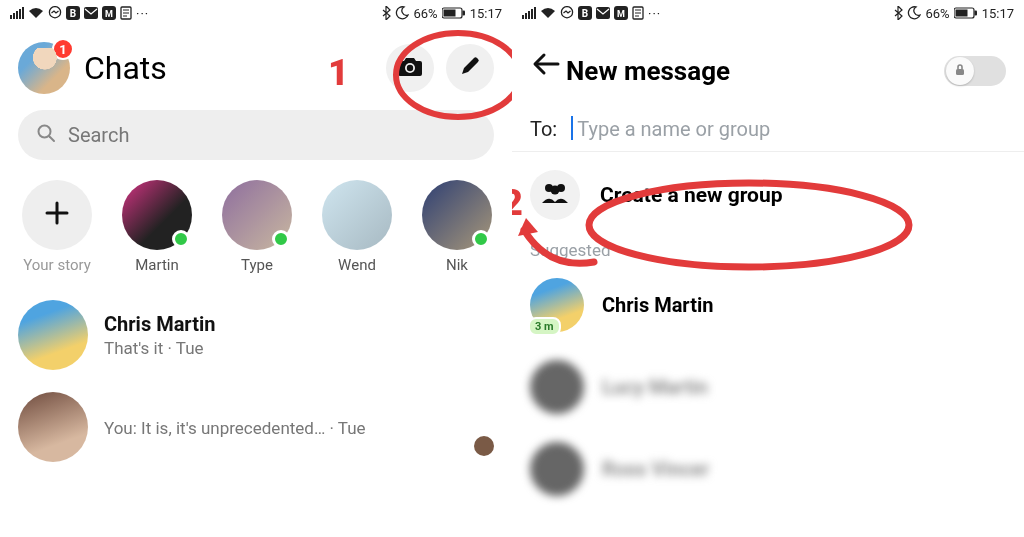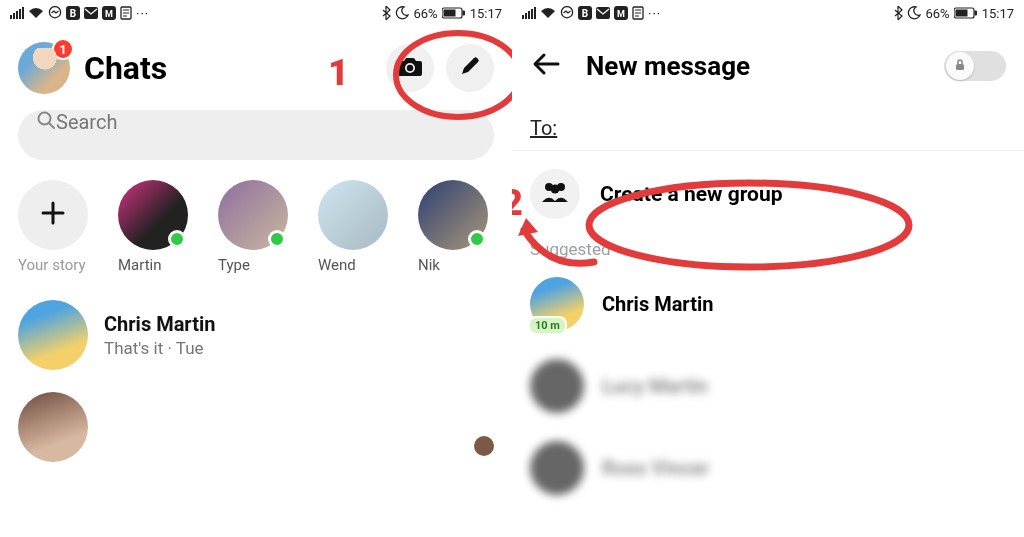--- a/index.html
+++ b/index.html
@@ -38,41 +38,41 @@
     background: radial-gradient(circle at 40% 30%, #f1d7bd 40%, transparent 41%);
   }
   .badge-notif {
     position: absolute; top: -4px; right: -4px;
     width: 22px; height: 22px; border-radius: 50%;
     background: #ff3b30; color: #fff; font-weight: 700;
     display: flex; align-items: center; justify-content: center;
     font-size: 13px; border: 2px solid #fff;
   }
   .chats-title {
-    font-size: 32px; font-weight: 700; flex: 1;
+    font-size: 32px; font-weight: 400; flex: 1;
   }
   .header-actions { display: flex; gap: 12px; }
   .circle-btn {
     width: 48px; height: 48px; border-radius: 50%;
     background: #f0f0f0; display: flex; align-items: center; justify-content: center;
     cursor: pointer;
   }
 
   .search-bar {
     margin: 8px 18px 14px 18px; height: 50px; border-radius: 26px;
-    background: #eeeeee; display: flex; padding: 0 18px;
-    color: #777;
+    background: #eeeeee; display: flex; align-items: center; padding: 0 18px;
+    gap: 12px; color: #777;
   }
   .search-bar span.placeholder { font-size: 20px; color:#777; }
 
   .stories-row {
     display: flex; gap: 22px; padding: 6px 18px 6px 18px; align-items: flex-start;
     overflow: hidden;
   }
-  .story { display: flex; flex-direction: column; align-items: flex-start; width: 78px; gap: 6px; flex: 0 0 auto;}
+  .story { display: flex; flex-direction: column; align-items: center; width: 78px; gap: 6px; flex: 0 0 auto;}
   .story .story-circle {
     width: 70px; height: 70px; border-radius: 50%; position: relative;
     background: #ddd;
   }
   .story.add .story-circle { background:#eeeeee; display:flex; align-items:center; justify-content:center;}
   .story .online-dot {
     position: absolute; right: 2px; bottom: 2px; width: 18px; height: 18px;
     border-radius: 50%; background: #31c948; border: 3px solid #fff;
   }
   .story-label { font-size: 15px; color:#555; white-space: nowrap; overflow: hidden; max-width: 80px;}
@@ -86,31 +86,31 @@
   .chat-list { padding: 20px 18px 0 18px; display:flex; flex-direction:column; gap: 22px;}
   .chat-item { display:flex; align-items:center; gap:16px; position:relative;}
   .chat-avatar { width:70px; height:70px; border-radius:50%; flex:0 0 auto;}
   .chat-avatar.a1 { background: linear-gradient(160deg,#4fa4e0 25%, #f3d06a 70%);}
   .chat-avatar.a2 { background: linear-gradient(160deg,#6f4b3e,#d7b8a0 70%);}
   .chat-text .name { font-size:20px; font-weight:700; color:#111;}
   .chat-text .sub  { font-size:17px; color:#777; margin-top:2px; white-space:nowrap; overflow:hidden; text-overflow:ellipsis; max-width:330px;}
   .mini-avatar { width:20px; height:20px; border-radius:50%; background:#7a5a46; position:absolute; right:0; bottom:6px;}
 
   
-  .nm-header { display:flex; align-items:center; gap:20px; padding:20px 18px 8px 14px;}
+  .nm-header { display:flex; align-items:flex-end; padding:20px 18px 8px 14px;}
   .back-btn { width:40px; height:40px; display:flex; align-items:center; justify-content:center; cursor:pointer;}
   .nm-title { font-size:26px; font-weight:700; flex:1;}
   .lock-toggle {
     width:62px; height:30px; border-radius:16px; background:#e0e0e0;
     display:flex; align-items:center; padding:2px;
   }
   .lock-knob { width:28px; height:28px; border-radius:50%; background:#fafafa; box-shadow:0 1px 2px rgba(0,0,0,.2); display:flex; align-items:center; justify-content:center;}
 
   .to-row { display:flex; align-items:center; gap:14px; padding: 22px 18px 10px 18px; border-bottom:1px solid #eee;}
-  .to-label { font-size:20px; color:#222;text-decoration:underline;}
+  .to-label { font-size:20px; color:#222;}
   .to-input { font-size:20px; color:#9aa0a6; position:relative;}
   .cursor-blink { display:inline-block; width:2px; height:24px; background:#1a73e8; margin-right:4px; vertical-align:-4px;}
 
   .create-group-row {
     display:flex; align-items:center; gap:20px; padding: 18px 18px 14px 18px;
   }
   .group-icon-circle { width:50px; height:50px; border-radius:50%; background:#f1f1f1; display:flex; align-items:center; justify-content:center;}
   .create-group-label { font-size:21px; font-weight:700;}
 
   .suggested-label { padding: 6px 18px 4px 18px; font-size:17px; color:#9aa0a6;}
@@ -282,20 +282,21 @@
       <div class="chat-item">
         <div class="chat-avatar a1"></div>
         <div class="chat-text">
           <div class="name">Chris Martin</div>
           <div class="sub">That's it · Tue</div>
         </div>
       </div>
       <div class="chat-item">
         <div class="chat-avatar a2"></div>
         <div class="chat-text">
+          <div class="sub">You: It is, it's unprecedented… · Tue</div>
         </div>
         <div class="mini-avatar"></div>
       </div>
     </div>
 
     <div class="annot" style="left:318px; top:30px;">
       <svg width="210" height="100">
         <ellipse cx="140" cy="45" rx="62" ry="42" fill="none" stroke="#e23b3b" stroke-width="6"></ellipse>
         <text x="10" y="55" class="annot-num">1</text>
       </svg>
@@ -393,41 +394,44 @@
                 <rect x="3" y="6" width="8" height="6" rx="1.5" fill="#888"></rect>
                 <path d="M5 6 V4 a2 2 0 0 1 4 0 V6" fill="none" stroke="#888" stroke-width="1.6"></path>
               </svg>
           </span>
         </div>
       </div>
     </div>
 
     <div class="to-row">
       <span class="to-label">To:</span>
+      <span class="to-input">
+        <span class="cursor-blink"></span><span>Type a name or group</span>
+      </span>
     </div>
 
     <div class="create-group-row">
       <div class="group-icon-circle">
         <span>
           <svg width="30" height="22" viewBox="0 0 30 22">
               <circle cx="9" cy="6" r="4" fill="#111"></circle>
               <circle cx="21" cy="6" r="4" fill="#111"></circle>
               <circle cx="15" cy="8" r="4.5" fill="#111"></circle>
               <path d="M2 21 q7 -8 13 -1 q6 -7 13 1 Z" fill="#111"></path>
             </svg>
         </span>
       </div>
       <div class="create-group-label">Create a new group</div>
     </div>
 
     <div class="suggested-label">Suggested</div>
 
     <div class="suggest-item">
       <div class="suggest-avatar sa1">
-        <div class="timechip">10 m</div>
+        <div class="timechip">3 m</div>
       </div>
       <div class="suggest-name">Chris Martin</div>
     </div>
     <div class="suggest-item blurred">
       <div class="suggest-avatar"></div>
       <div class="suggest-name">Lucy Martin</div>
     </div>
     <div class="suggest-item blurred">
       <div class="suggest-avatar"></div>
       <div class="suggest-name">Ross Vincer</div>

